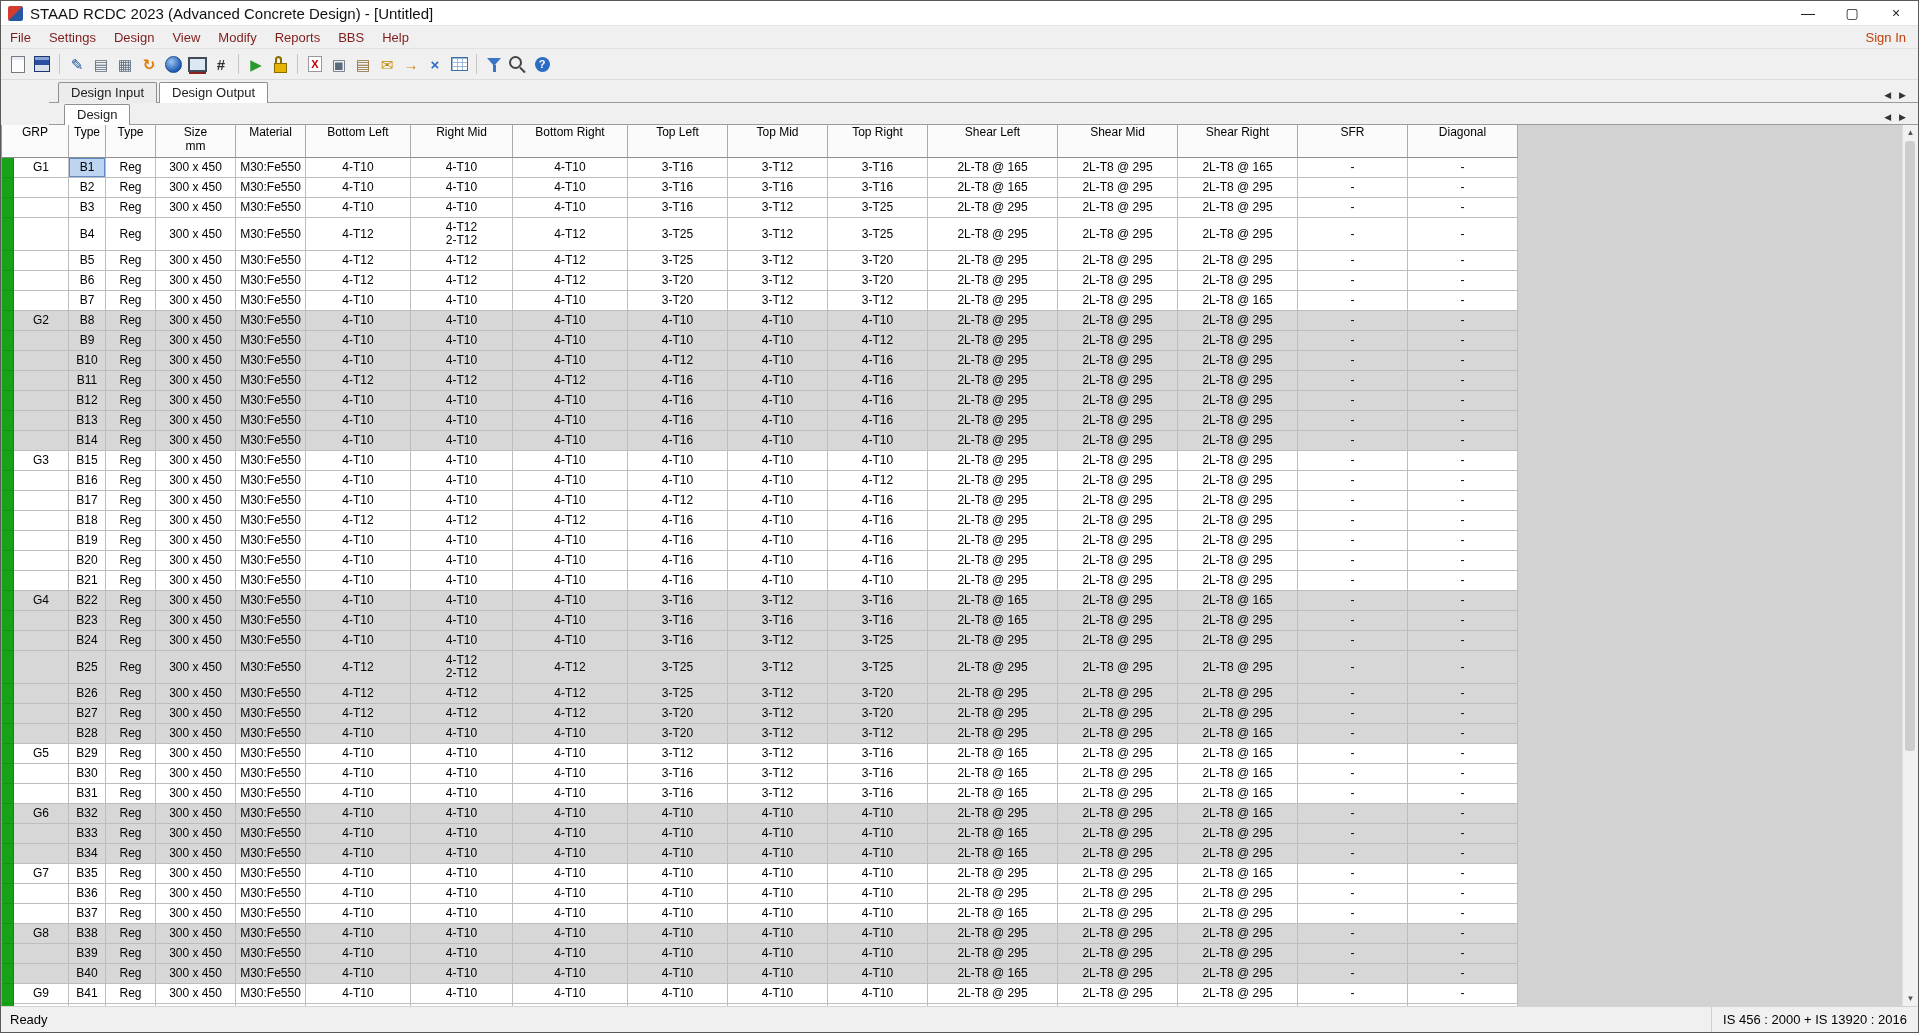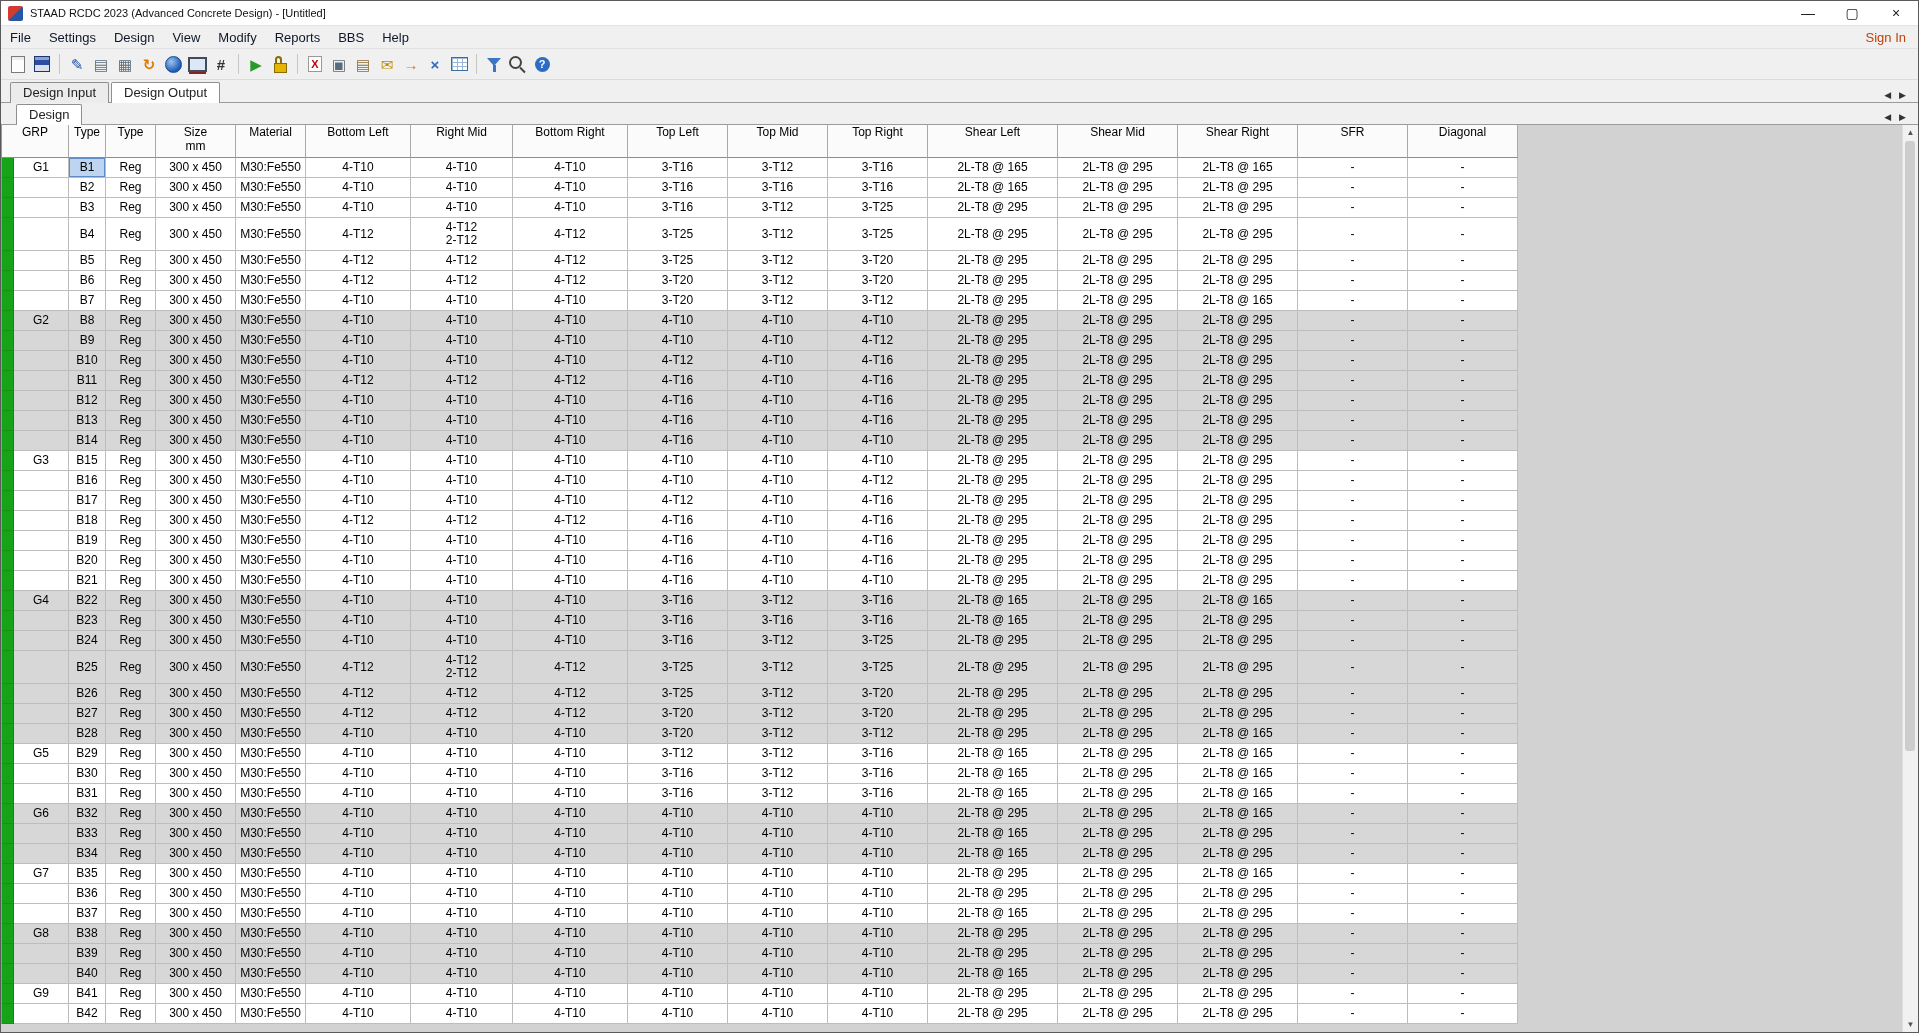--- a/index.html
+++ b/index.html
@@ -10,28 +10,28 @@
   }
   html,body{margin:0;padding:0;width:1919px;height:1033px;overflow:hidden;
     font-family:"Liberation Sans","DejaVu Sans",sans-serif;background:#d2d2d2;}
   .app{width:100%;height:100%;display:flex;flex-direction:column;background:#f0f0f0;
     border:1px solid #5a5a5a;box-sizing:border-box;}
 
   
   .titlebar{height:24px;flex:0 0 auto;background:#ffffff;display:flex;align-items:center;border-bottom:1px solid #e4e4e4;}
   .appicon{width:15px;height:15px;margin:0 7px 0 7px;border-radius:2px;
     background:linear-gradient(135deg,#d23b2e 0 48%,#2557a7 52% 100%);}
-  .title{font-size:11px;color:#111;}
+  .title{font-size:15px;color:#111;}
   .winbtns{margin-left:auto;display:flex;height:100%;}
   .winbtn{width:44px;display:flex;align-items:center;justify-content:center;font-size:14px;color:#222;}
 
   
   .menubar{height:22px;flex:0 0 auto;display:flex;align-items:center;background:#f0f0f0;font-size:13px;border-bottom:1px solid #e2e2e2;}
   .menu-items{display:flex;}
-  .menu-item{padding:2px 9px;color:#0f172a;}
+  .menu-item{padding:2px 9px;color:#7f1d1d;}
   .signin{margin-left:auto;padding:0 12px;color:#c2410c;}
 
   
   .toolbar{height:30px;flex:0 0 auto;display:flex;align-items:center;background:#f0f0f0;border-bottom:1px solid #dcdcdc;padding-left:5px;}
   .tbi{position:relative;width:24px;height:24px;display:inline-flex;align-items:center;justify-content:center;
     font-size:15px;line-height:1;font-weight:bold;}
   .tsep{width:1px;height:20px;background:#c6c6c6;margin:0 5px;}
   .sh-page::before{content:"";display:block;width:12px;height:15px;background:#fdfdfd;border:1px solid #7a7a7a;
     box-shadow:inset 0 3px 0 #e8eef7;}
   .sh-floppy::before{content:"";display:block;width:14px;height:14px;background:#2b4ea3;border:1px solid #1c366f;
@@ -50,21 +50,21 @@
     background-size:5px 4px;}
   .sh-funnel::before{content:"";display:block;width:0;height:0;border-left:7px solid transparent;border-right:7px solid transparent;
     border-top:8px solid #3a76c4;margin-top:-4px;}
   .sh-funnel::after{content:"";position:absolute;bottom:4px;left:11px;width:3px;height:7px;background:#3a76c4;}
   .sh-mag::before{content:"";display:block;width:9px;height:9px;border:2px solid #444;border-radius:50%;margin:-4px 4px 0 -2px;}
   .sh-mag::after{content:"";position:absolute;width:7px;height:2px;background:#444;transform:rotate(45deg);right:4px;bottom:5px;}
   .sh-help::before{content:"?";display:flex;align-items:center;justify-content:center;width:15px;height:15px;border-radius:50%;
     background:#2b6cc4;color:#fff;font-size:11px;font-weight:bold;}
 
   
-  .tabstrip{display:flex;align-items:flex-end;background:#f0f0f0;position:relative;flex:0 0 auto;}
+  .tabstrip{display:flex;align-items:flex-end;background:#f0f0f0;position:relative;flex:0 0 auto;margin-left:48px;}
   .tabstrip::after{content:"";position:absolute;left:0;right:0;bottom:0;height:1px;background:#9b9b9b;}
   .t1{height:23px;}
   .t2{height:22px;}
   .tabs{display:flex;margin-left:9px;position:relative;z-index:2;}
   .t2 .tabs{margin-left:15px;}
   .tab{font-size:13px;padding:2px 12px 3px;border:1px solid #8f8f8f;border-bottom:none;background:#ececec;color:#222;
     border-radius:2px 2px 0 0;margin-right:2px;}
   .tab.active{background:#fff;font-weight:normal;}
   .t2 .tab.active{font-weight:normal;}
   .tabarrows{margin-left:auto;display:flex;align-items:center;gap:8px;padding:0 12px 3px 0;font-size:9px;color:#333;position:relative;z-index:2;}
@@ -1035,14 +1035,18 @@
           </div>
       </div>
     </div>
     <div class="vscroll">
       <span class="vs-arrow vs-up">▲</span>
       <span class="vs-thumb"></span>
       <span class="vs-arrow vs-down">▼</span>
     </div>
   </div>
 
+  <div class="statusbar">
+    <span class="status-left">Ready</span>
+    <span class="status-right">IS 456 : 2000 + IS 13920 : 2016</span>
+  </div>
 
 </div>
 
 </body></html>

